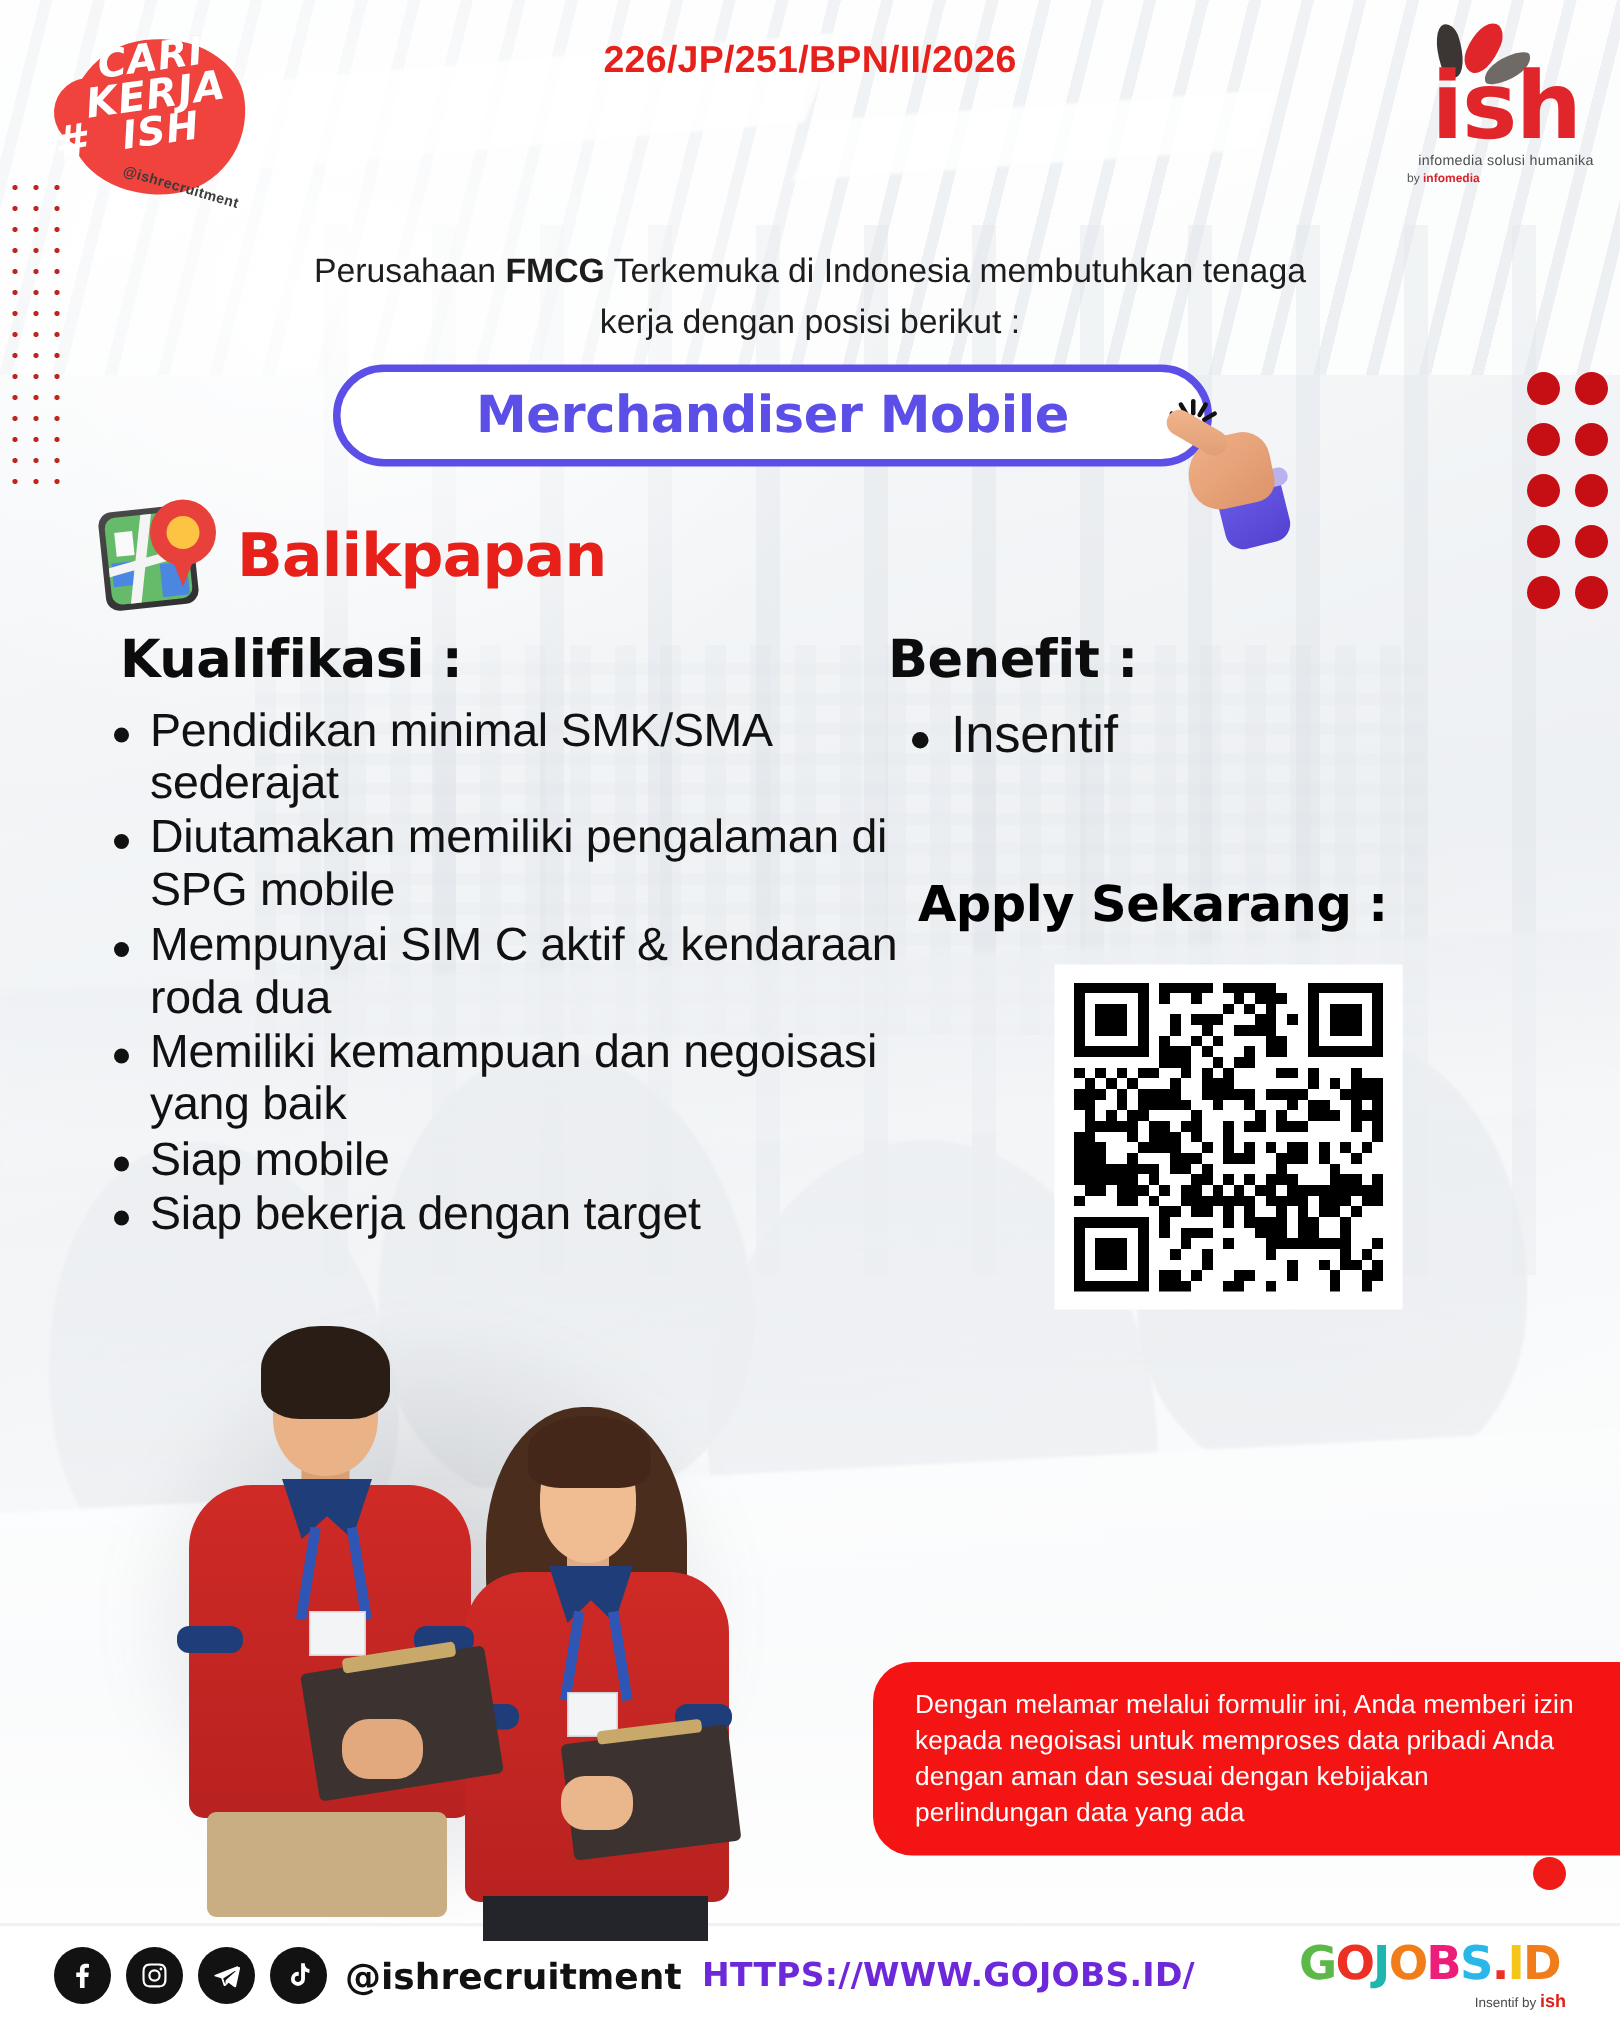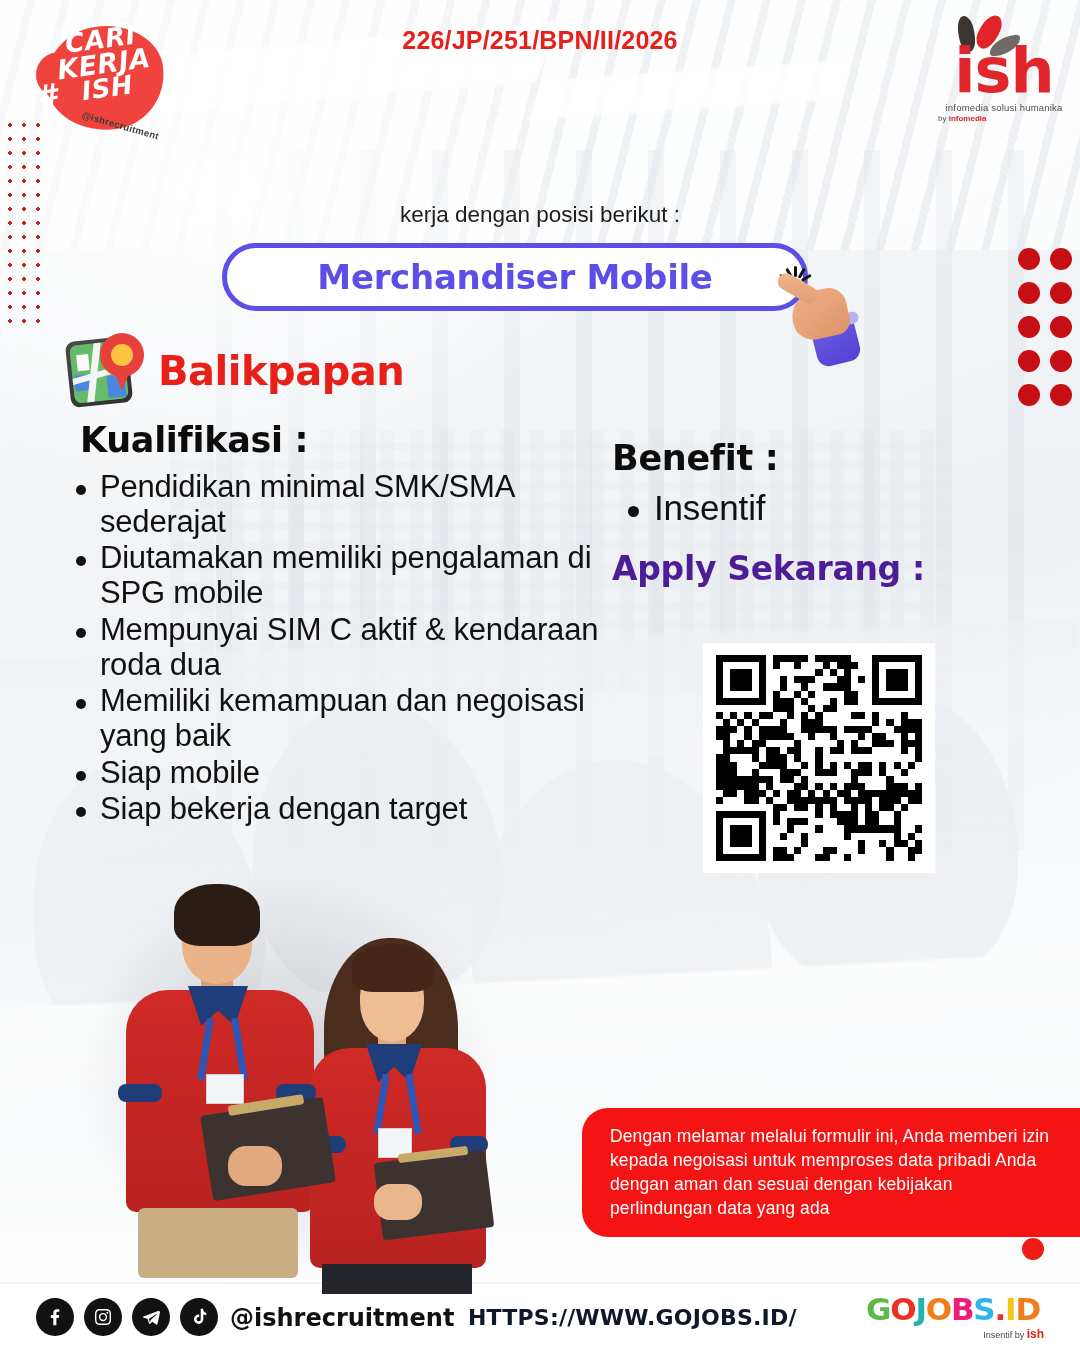--- a/index.html
+++ b/index.html
@@ -237,43 +237,43 @@
     background:#fcc442; border-radius:50%;
   }
   .loc-name {
     position:absolute; left:158px; top:348px;
     font-family:"DejaVu Sans", sans-serif; font-weight:900;
     font-size:40px; color:#e8201a; letter-spacing:-.5px;
   }
 
   
   .col-qual { position:absolute; left:62px; top:420px; width:540px; }
-  .col-ben  { position:absolute; left:612px; top:420px; width:400px;margin-top:18px; }
+  .col-ben  { position:absolute; left:592px; top:420px; width:400px; }
 
   .sec-title {
     font-family:"DejaVu Sans", sans-serif; font-weight:900;
     font-size:35px; color:#0c0c0c; margin-left:18px; letter-spacing:-.3px;
   }
   .sec-title.ben { margin-left:0; }
   ul.list { list-style:none; margin-top:10px; }
   ul.list li {
     position:relative; padding-left:38px; margin-bottom:2px;
     font-size:31px; line-height:1.12; color:#111; letter-spacing:-.2px;
   }
   ul.list li::before {
     content:""; position:absolute; left:14px; top:15px;
     width:10px; height:10px; background:#111; border-radius:50%;
   }
   ul.list.ben li { font-size:35px; padding-left:42px; margin-bottom:4px; }
   ul.list.ben li::before { left:16px; top:18px; width:11px; height:11px; }
 
   .apply-title {
-    position:absolute; left:612px; top:549px;
+    position:absolute; left:612px; top:583px;
     font-family:"DejaVu Sans", sans-serif; font-weight:900;
-    font-size:33px; color:#4c1d95; letter-spacing:-.3px;
+    font-size:33px; color:#000000; letter-spacing:-.3px;
   }
 
   
   .qr-wrap {
     position:absolute; left:703px; top:643px; width:232px; height:230px;
     background:#fff; padding:12px;
   }
   .qr { width:100%; height:100%; display:block; }
 
   
@@ -343,21 +343,21 @@
   .soc { position:absolute; top:1298px; width:38px; height:38px; border-radius:50%; background:#121212;
          display:flex; align-items:center; justify-content:center; }
   .soc svg { width:22px; height:22px; fill:#fff; }
   .soc-fb { left:36px; } .soc-ig { left:84px; } .soc-tg { left:132px; } .soc-tt { left:180px; }
   .handle {
     position:absolute; left:230px; top:1304px;
     font-family:"DejaVu Sans", sans-serif; font-weight:900; font-size:24px; color:#111;
   }
   .site-url {
     position:absolute; left:468px; top:1305px;
-    font-family:"DejaVu Sans", sans-serif; font-weight:900; font-size:22px; color:#0f172a; letter-spacing:.2px;
+    font-family:"DejaVu Sans", sans-serif; font-weight:900; font-size:22px; color:#6d28d9; letter-spacing:.2px;
   }
   .gojobs { position:absolute; left:866px; top:1294px; width:180px; height:52px; }
   .gj-word { font-family:"DejaVu Sans", sans-serif; font-weight:900; font-size:31px; letter-spacing:-1.2px; line-height:1; }
   .gj-word span { display:inline-block; }
   .gj-pw { margin-top:2px; font-size:9px; color:#4a4a4a; text-align:right; padding-right:2px; }
   .gj-pw b { color:#e0201a; font-size:12px; }
 </style>
 </head>
 <body>
 
@@ -413,20 +413,23 @@
     <div class="ish-leaf leaf-red"></div>
     <div class="ish-leaf leaf-grey"></div>
     <div class="ish-word">ish</div>
     <div class="ish-tag">infomedia solusi humanika</div>
     <div class="ish-by">
       <span>by </span><b>infomedia</b>
     </div>
   </div>
 
   <div class="ref-no">226/JP/251/BPN/II/2026</div>
+  <div class="sub1">
+    <span>Perusahaan </span><b>FMCG</b><span> Terkemuka di Indonesia membutuhkan tenaga</span>
+  </div>
   <div class="sub2">kerja dengan posisi berikut :</div>
 
   <div class="pos-pill">
     <span>Merchandiser Mobile</span>
   </div>
   <div class="cursor-hand">
     <div class="click-burst" id="burst">
         <i style="transform: rotate(-60deg);"></i>
         <i style="transform: rotate(-30deg);"></i>
         <i style="transform: rotate(0deg);"></i>

